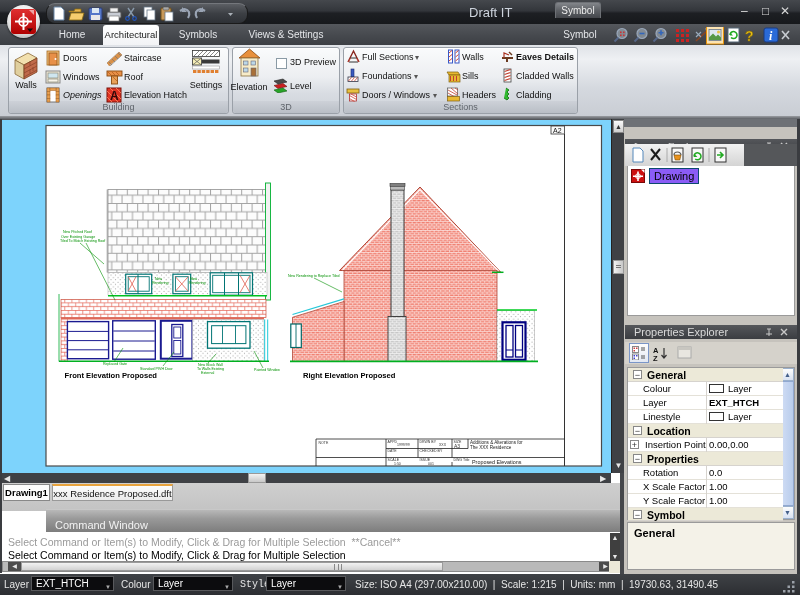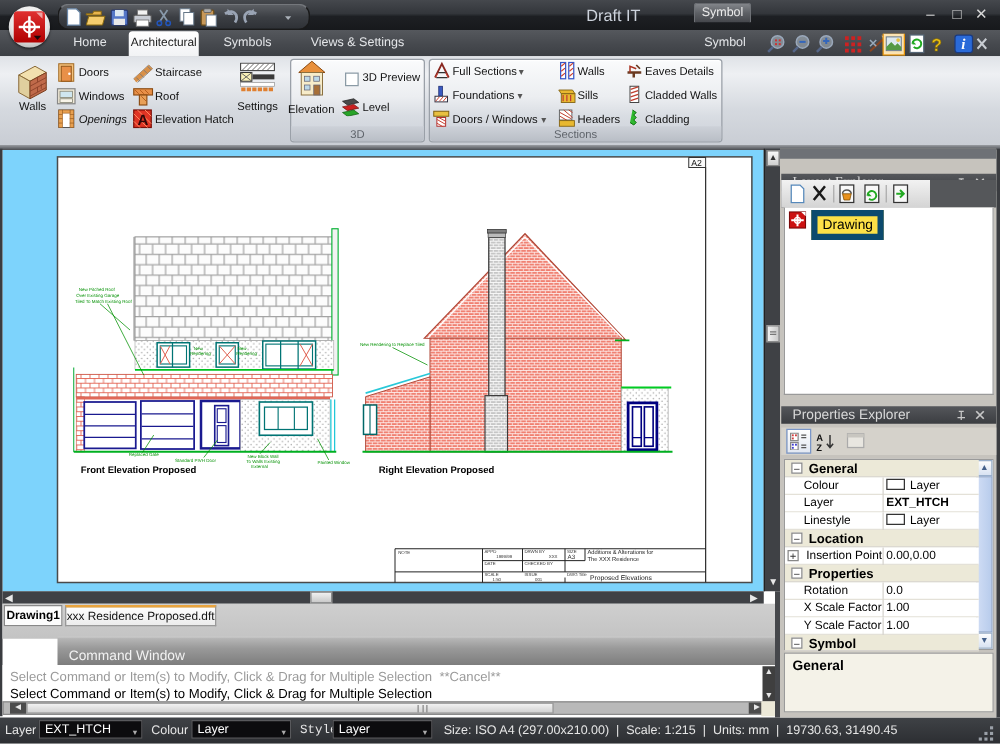--- a/index.html
+++ b/index.html
@@ -190,20 +190,23 @@
 
   <text x="133" y="13.5" font-family="Liberation Sans" font-size="14" font-weight="bold" fill="#e8c018" stroke="#886a00" stroke-width=".5">?</text>
 
   <rect x="152" y="1" width="14" height="14" rx="2" fill="#2a6ad8" stroke="#1a3a80"></rect>
   <text x="157" y="12.5" font-family="Liberation Serif" font-size="12" font-style="italic" font-weight="bold" fill="#fff">i</text>
 
   <path d="M170,4 l7,8 M177,4 l-7,8" stroke="#c8ccd2" stroke-width="1.6"></path>
 </svg>
 
 <div class="abs" id="ribbon">
+  <div class="rgroup" style="left:8px; width:221px;">
+      <div class="glabel">Building</div>
+    </div>
   <div class="rgroup" style="left:232px; width:108px;padding-left:30px;">
       <div class="glabel">3D</div>
     </div>
   <div class="rgroup" style="left:343px; width:235px;">
       <div class="glabel">Sections</div>
     </div>
 
   <svg class="abs" style="left:13px; top:5px;" width="26" height="31">
     <polygon points="2,10 15,3 24,8 11,15" fill="#f2e0ae" stroke="#8a6a38" stroke-width=".8"></polygon>
     <polygon points="2,10 2,24 11,29 11,15" fill="#e0cf9e" stroke="#8a6a38" stroke-width=".8"></polygon>
@@ -334,21 +337,21 @@
     <path d="M2,3 l9,5 M2,6 l6,3.5 M5,1 l7,6 M9,1 l3,2" stroke="#c04030" stroke-width=".8"></path>
     <rect x="1.5" y="9.5" width="12" height="4.5" fill="#e8b830" stroke="#806010" stroke-width=".7"></rect>
   </svg>
   <div class="rlabel" style="left:462px; top:44.5px;">Headers</div>
 
   <svg class="abs" style="left:500px; top:4px;" width="15" height="15">
     <path d="M2,9 h11 M7,9 v4" stroke="#6a3a20" stroke-width="2"></path>
     <path d="M4,9 v-5 l5,2" fill="none" stroke="#aa3322" stroke-width="1.2"></path>
     <path d="M9,3 l3,3" stroke="#6a3a20" stroke-width="1.4"></path>
   </svg>
-  <div class="rlabel" style="left:516px; top:6.5px;">Eaves Details</div>
+  <div class="rlabel" style="left:516px; top:6.5px;font-weight:bold;">Eaves Details</div>
   <svg class="abs" style="left:500px; top:23px;" width="15" height="15">
     <rect x="4" y="1" width="7" height="13" fill="#fff" stroke="#444" stroke-width=".8"></rect>
     <path d="M4.5,3.5 l6,-2 M4.5,6.5 l6,-2 M4.5,9.5 l6,-2 M4.5,12.5 l6,-2" stroke="#c04030" stroke-width="1.1"></path>
   </svg>
   <div class="rlabel" style="left:516px; top:25.5px;">Cladded Walls</div>
   <svg class="abs" style="left:500px; top:42px;" width="15" height="15">
     <path d="M6,1 l3,2 l-2,2 l2,2 l-2,2 l2,2 l-2,2 l-3,-2" fill="#30b830" stroke="#0a700a" stroke-width=".8"></path>
   </svg>
   <div class="rlabel" style="left:516px; top:44.5px;">Cladding</div>
 </div>
@@ -620,21 +623,21 @@
       <path d="M86,8 h5 m-2,-3 l3,3 l-3,3" fill="none" stroke="#22aa22" stroke-width="1.6"></path>
     </svg>
   </div>
   <div class="abs" style="left:3px; top:47px; width:168px; height:150px; background:#fff; border:1px solid #9a9a9a; border-top:none;">
     <svg class="abs" style="left:3px; top:3px;" width="14" height="14">
       <rect x="0.5" y="0.5" width="13" height="13" fill="#cc1111" stroke="#7a0808"></rect>
       <path d="M10,0.5 h3.5 v3.5 z" fill="#fff"></path>
       <path d="M7,2.5 V12 M2,7.2 H12" stroke="#fff" stroke-width="1.6"></path>
       <circle cx="7" cy="7.2" r="2.4" fill="none" stroke="#fff" stroke-width="1"></circle>
     </svg>
-    <div class="abs" style="left:21px; top:2px; padding:1px 4px; background:#fde047; border:5px solid #0c4a6e; font-size:11px; color:#000;">Drawing</div>
+    <div class="abs" style="left:21px; top:2px; padding:1px 4px; background:#8b5cf6; border:1px solid #0c4a6e; font-size:11px; color:#000;">Drawing</div>
   </div>
 
   <div class="ptitle" style="top:206px;">Properties Explorer
     <svg class="abs" style="right:24px; top:3px;" width="8" height="9">
         <path d="M2,1 h4 M4,1 v5 M1,6 h6 M4,6 v2" stroke="#c8c8c8" stroke-width="1" fill="none"></path>
       </svg>
     <svg class="abs" style="right:8px; top:3px;" width="9" height="9">
         <path d="M1,1 l6,6 M7,1 l-6,6" stroke="#c8c8c8" stroke-width="1.4"></path>
       </svg>
   </div>

